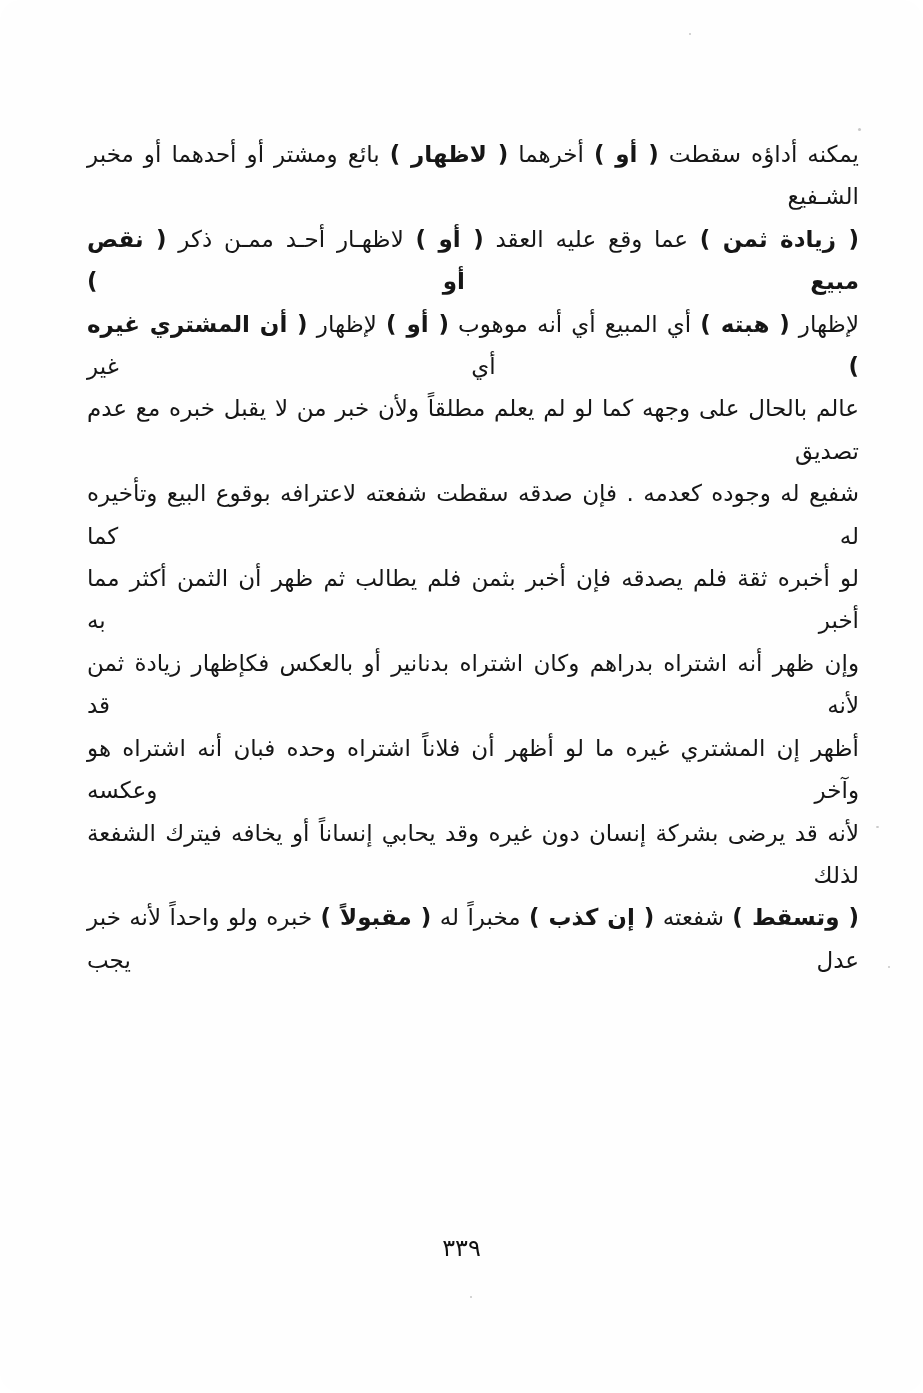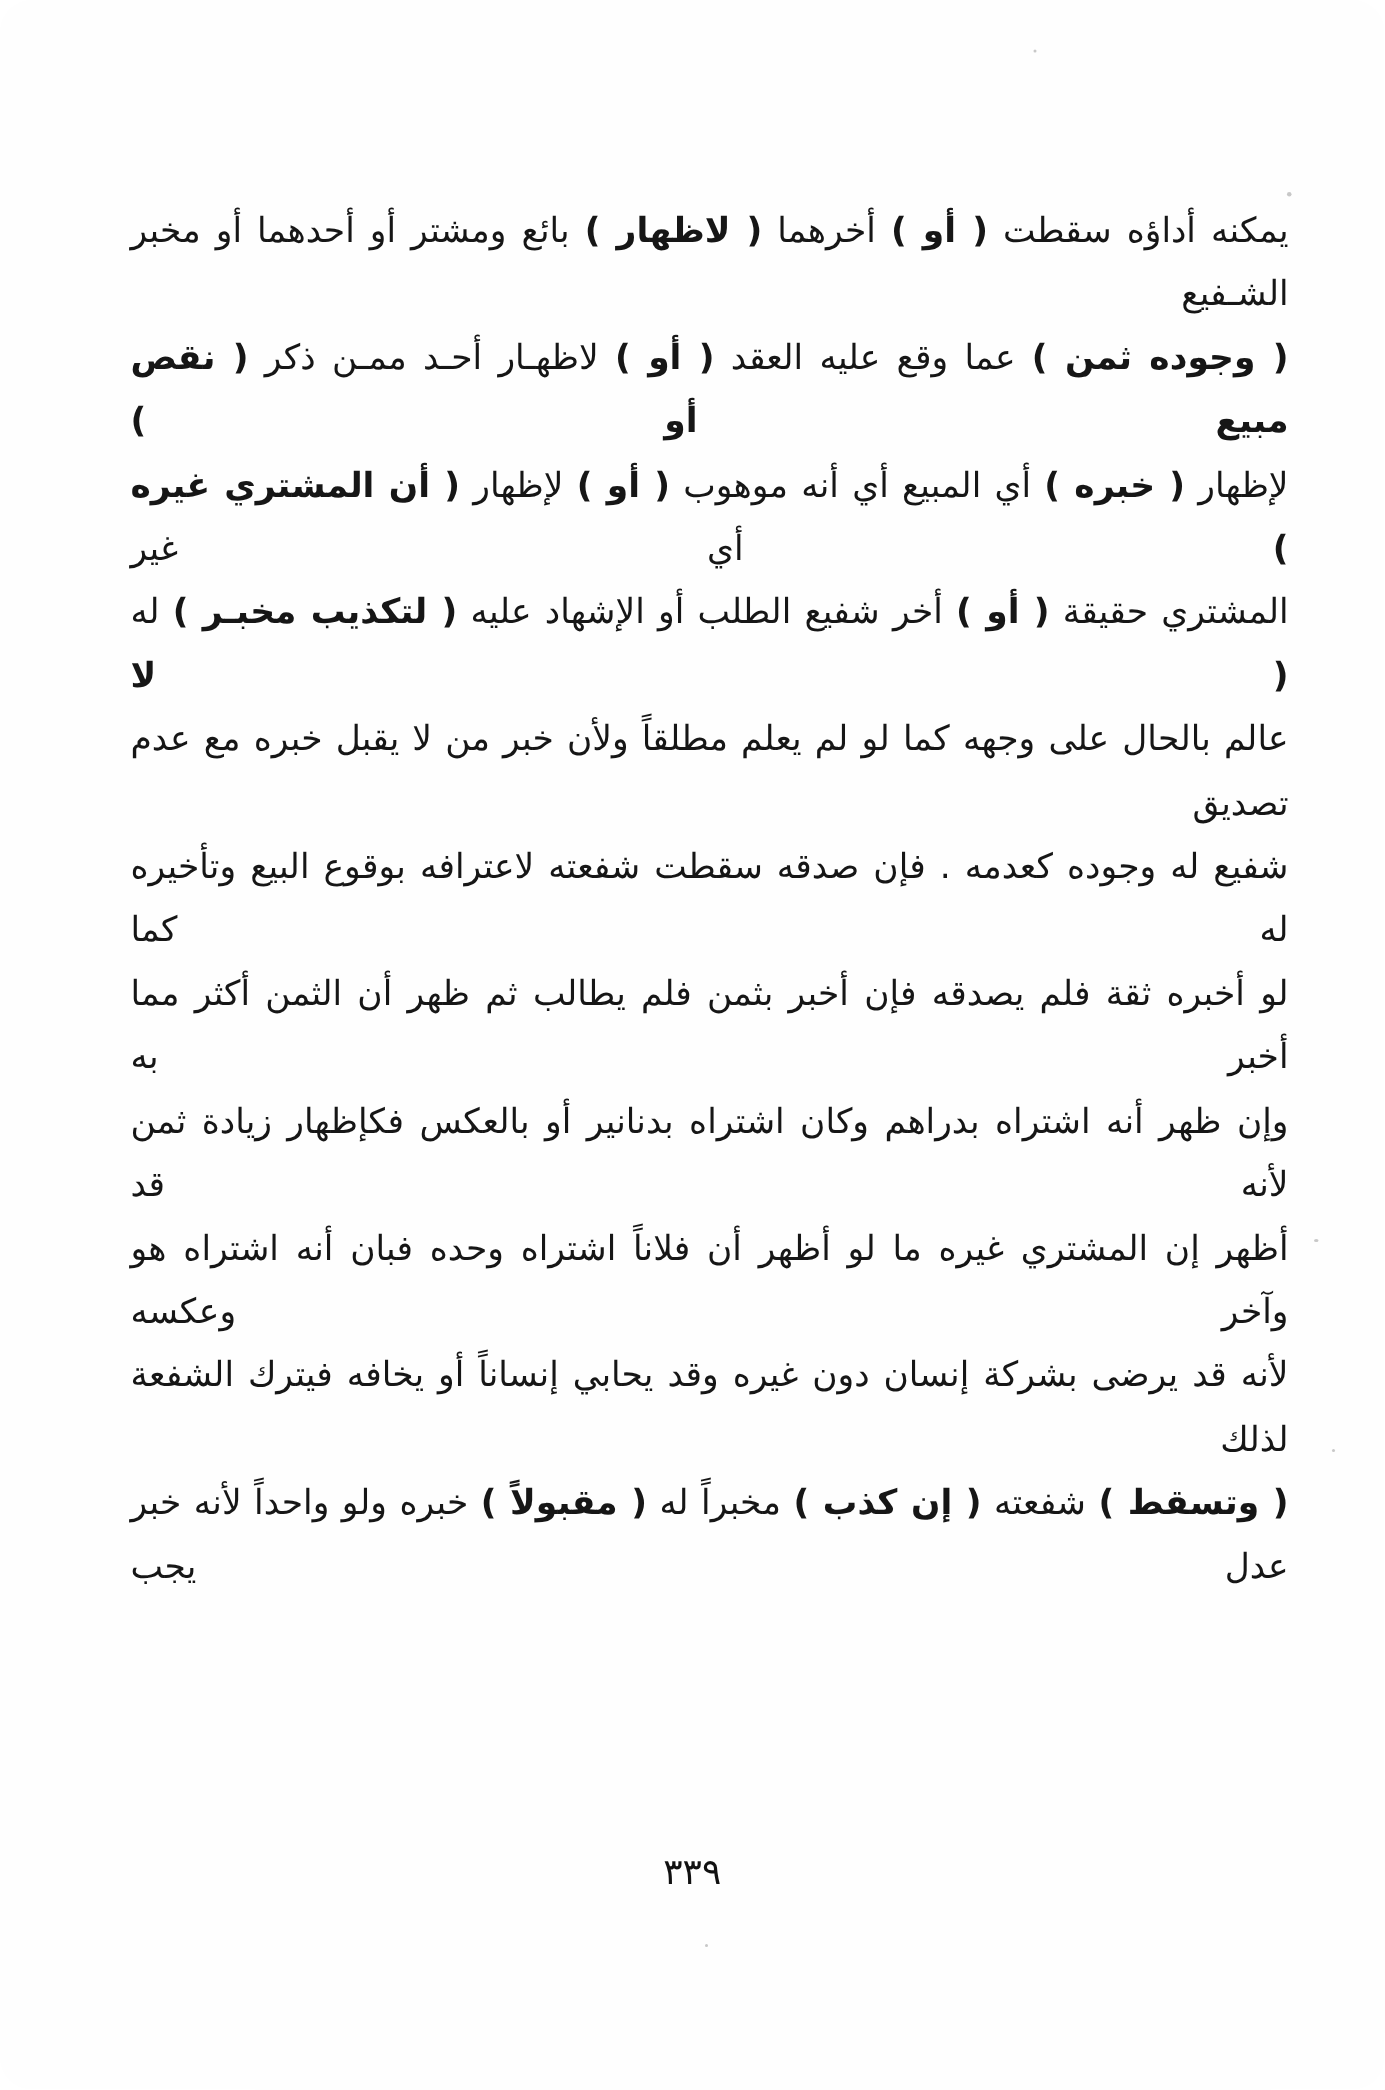--- a/index.html
+++ b/index.html
@@ -63,23 +63,22 @@
 
 <div class="scan-page">
   <span class="speck s1"></span>
   <span class="speck s2"></span>
   <span class="speck s3"></span>
   <span class="speck s4"></span>
   <span class="speck s5"></span>
 
   <div class="text-block" id="text-block">
       <p class="text-line">يمكنه أداؤه سقطت <b>( أو )</b> أخرهما <b>( لاظهار )</b> بائع ومشتر أو أحدهما أو مخبر الشـفيع</p>
-      <p class="text-line"><b>( وجوده ثمن )</b> عما وقع عليه العقد <b>( أو )</b> لاظهـار أحـد ممـن ذكر <b>( نقص مبيع أو )</b></p>
-      <p class="text-line">لإظهار <b>( خبره )</b> أي المبيع أي أنه موهوب <b>( أو )</b> لإظهار <b>( أن المشتري غيره )</b> أي غير</p>
-      <p class="text-line">المشتري حقيقة <b>( أو )</b> أخر شفيع الطلب أو الإشهاد عليه <b>( لتكذيب مخبـر )</b> له <b>( لا</b></p>
+      <p class="text-line"><b>( زيادة ثمن )</b> عما وقع عليه العقد <b>( أو )</b> لاظهـار أحـد ممـن ذكر <b>( نقص مبيع أو )</b></p>
+      <p class="text-line">لإظهار <b>( هبته )</b> أي المبيع أي أنه موهوب <b>( أو )</b> لإظهار <b>( أن المشتري غيره )</b> أي غير</p>
       <p class="text-line">عالم بالحال على وجهه كما لو لم يعلم مطلقاً ولأن خبر من لا يقبل خبره مع عدم تصديق</p>
       <p class="text-line">شفيع له وجوده كعدمه . فإن صدقه سقطت شفعته لاعترافه بوقوع البيع وتأخيره له كما</p>
       <p class="text-line">لو أخبره ثقة فلم يصدقه فإن أخبر بثمن فلم يطالب ثم ظهر أن الثمن أكثر مما أخبر به</p>
       <p class="text-line">وإن ظهر أنه اشتراه بدراهم وكان اشتراه بدنانير أو بالعكس فكإظهار زيادة ثمن لأنه قد</p>
       <p class="text-line">أظهر إن المشتري غيره ما لو أظهر أن فلاناً اشتراه وحده فبان أنه اشتراه هو وآخر وعكسه</p>
       <p class="text-line">لأنه قد يرضى بشركة إنسان دون غيره وقد يحابي إنساناً أو يخافه فيترك الشفعة لذلك</p>
       <p class="text-line"><b>( وتسقط )</b> شفعته <b>( إن كذب )</b> مخبراً له <b>( مقبولاً )</b> خبره ولو واحداً لأنه خبر عدل يجب</p>
     </div>
 
   <div class="page-number">٣٣٩</div>

